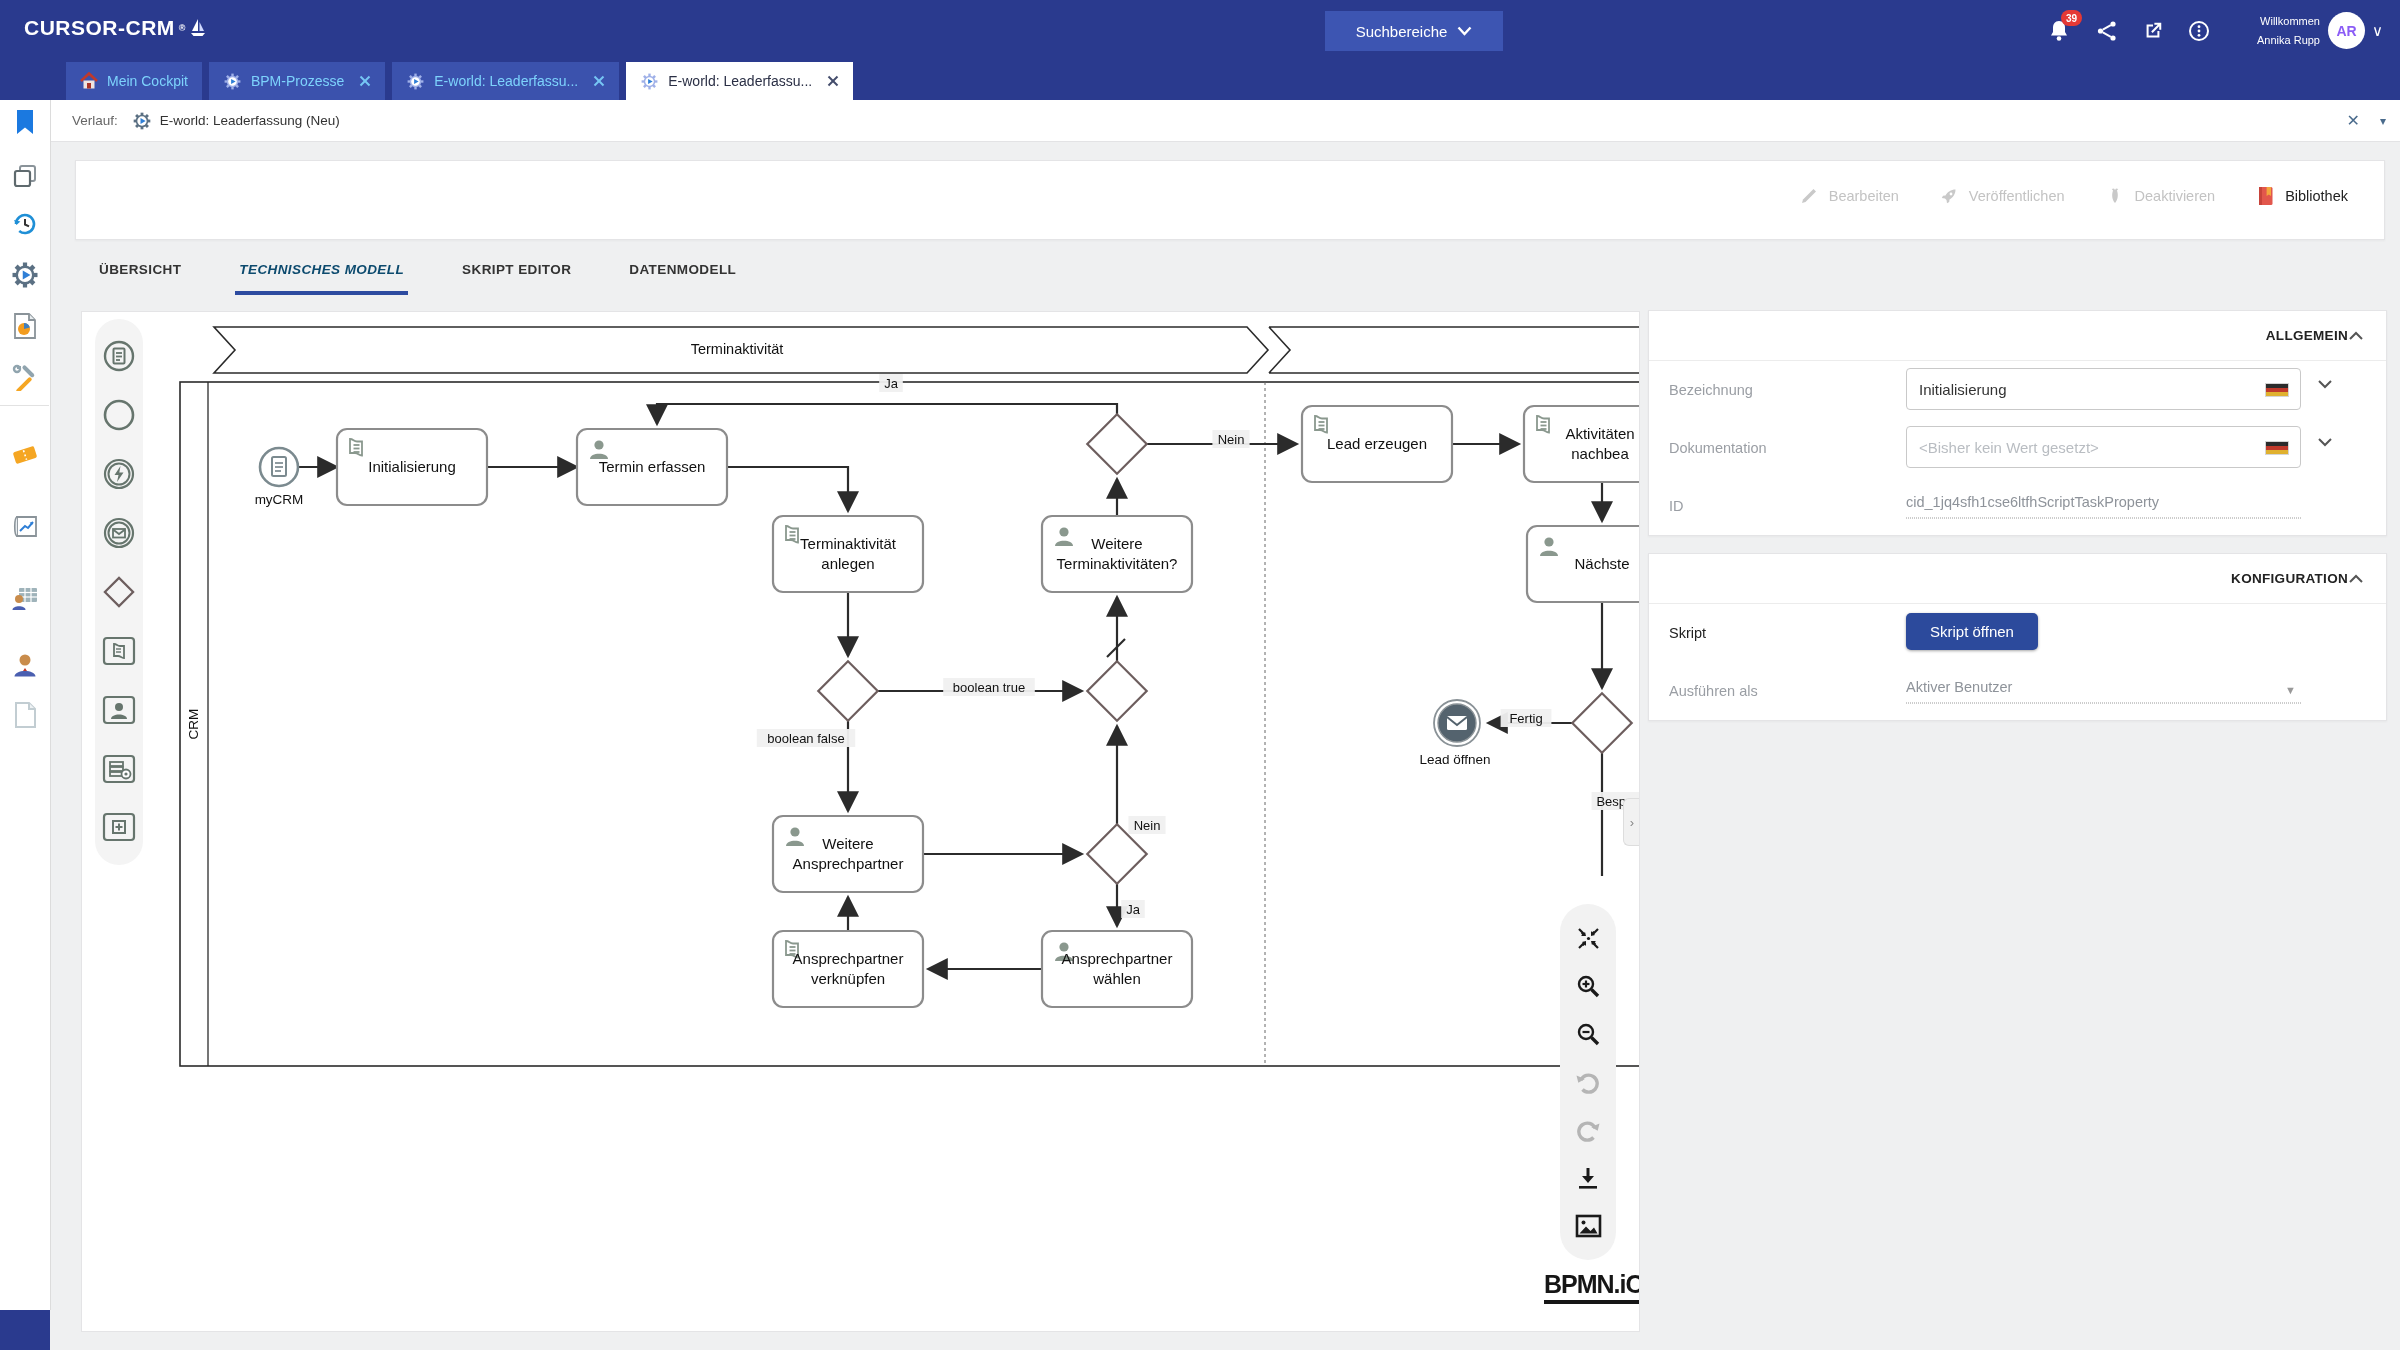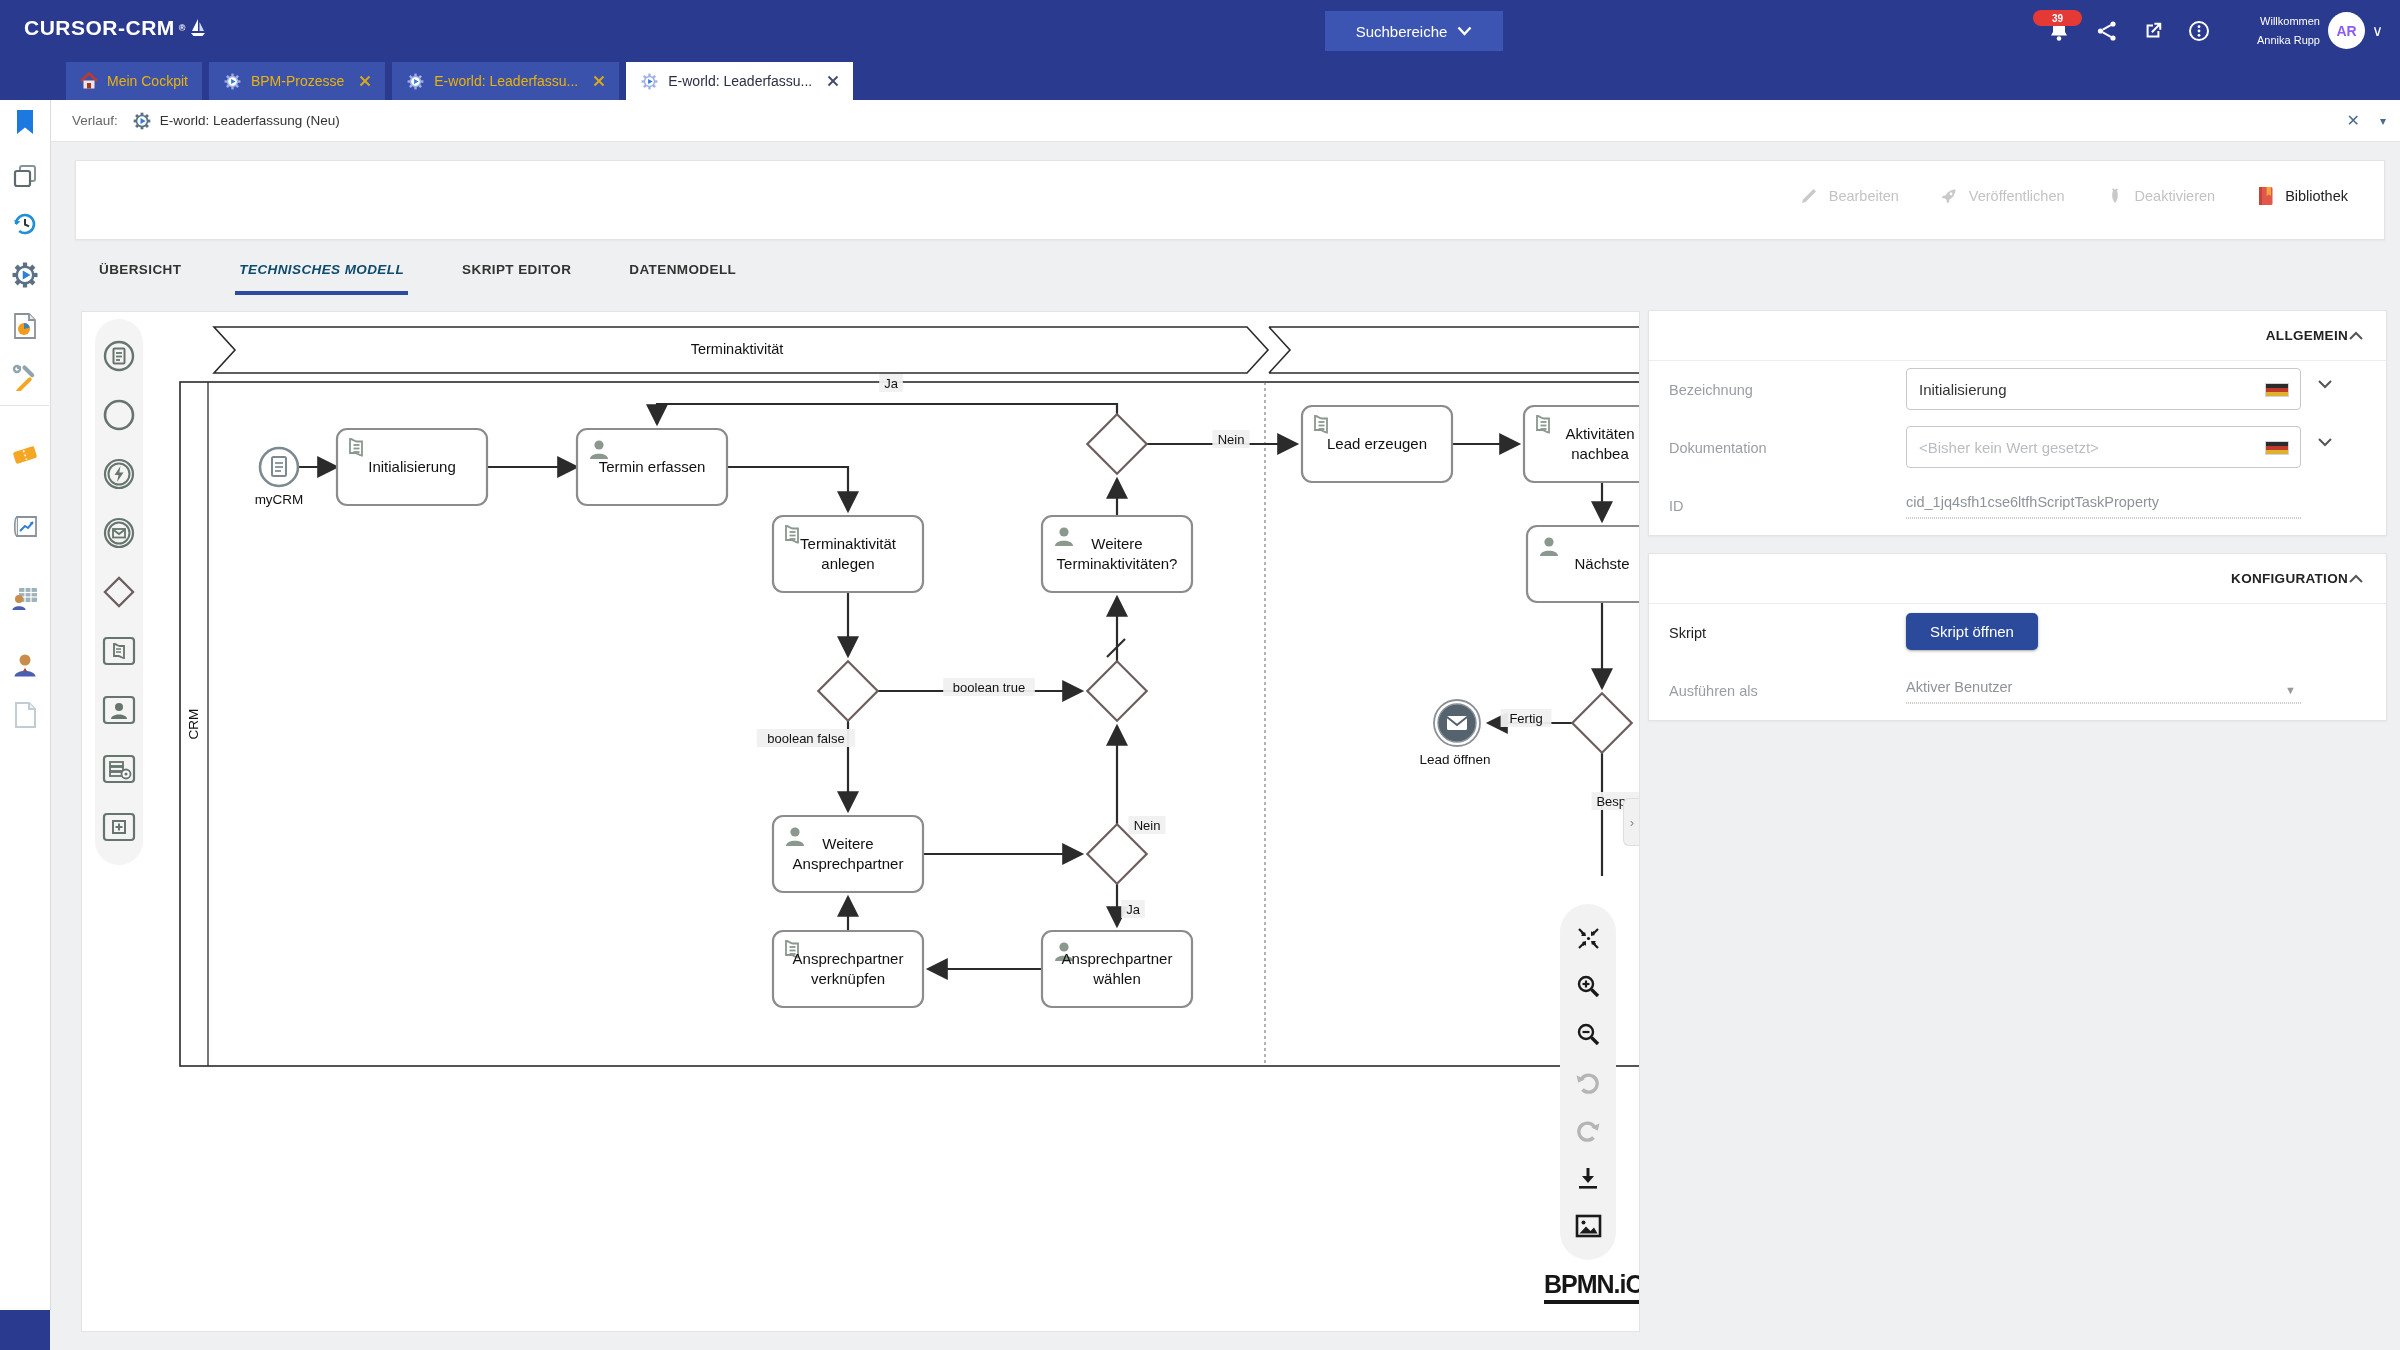--- a/index.html
+++ b/index.html
@@ -8,27 +8,27 @@
   .abs{position:absolute;}
   
   .topbar{left:0;top:0;width:2400px;height:100px;background:#2a3a8e;}
   .logo{left:24px;top:16px;color:#fff;font-size:21px;font-weight:bold;letter-spacing:.5px;display:flex;align-items:center;gap:4px;}
   .logo sup{font-size:9px;}
   .searchbox{left:950px;top:11px;width:360px;height:40px;background:#3d55b2;display:flex;align-items:center;}
   .searchbox input{flex:1;background:transparent;border:none;outline:none;color:#fff;font-size:15px;padding:0 10px 0 22px;font-family:"Liberation Sans",sans-serif;}
   .searchbox input::placeholder{color:#e8ebff;}
   .scopebtn{left:1325px;top:11px;width:178px;height:40px;background:#3d55b2;color:#fff;font-size:15px;display:flex;align-items:center;justify-content:center;gap:10px;cursor:pointer;}
   .tb-ic{top:14px;width:34px;height:34px;display:flex;align-items:center;justify-content:center;cursor:pointer;}
-  .badge{position:absolute;top:-4px;right:-6px;background:#e53935;color:#fff;border-radius:9px;min-width:17px;height:16px;font-size:10px;display:flex;align-items:center;justify-content:center;font-weight:bold;padding:0 16px;}
+  .badge{position:absolute;top:-4px;right:-6px;background:#e53935;color:#fff;border-radius:9px;min-width:17px;height:16px;font-size:10px;display:flex;align-items:center;justify-content:center;font-weight:bold;padding:0 2px;}
   .welcome{left:2216px;top:12px;width:104px;color:#fff;font-size:11px;text-align:right;line-height:19px;}
   .avatar{left:2328px;top:12px;width:37px;height:37px;border-radius:50%;background:#fff;color:#8b5cf6;font-weight:bold;font-size:14px;display:flex;align-items:center;justify-content:center;cursor:pointer;}
   .usr-caret{left:2372px;top:22px;color:#fff;font-size:15px;cursor:pointer;}
   
   .tabs{left:66px;top:62px;height:38px;display:flex;gap:7px;}
-  .tab{height:38px;background:#3b52ad;color:#eab308;display:flex;align-items:center;gap:9px;padding:0 14px;font-size:14px;cursor:pointer;white-space:nowrap;}
+  .tab{height:38px;background:#3b52ad;color:#7dd3fc;display:flex;align-items:center;gap:9px;padding:0 14px;font-size:14px;cursor:pointer;white-space:nowrap;}
   .tab.active{background:#fff;color:#2a2f45;}
   .tab .x{font-size:13px;opacity:.9;margin-left:6px;cursor:pointer;}
   .tab.active .x{color:#30395c;}
   
   .verlauf{left:50px;top:100px;width:2350px;height:41px;background:#fff;border-bottom:1px solid #e3e3e5;display:flex;align-items:center;}
   .verlauf .lbl{color:#666;font-size:13.5px;margin-left:22px;}
   .verlauf .item{display:flex;align-items:center;gap:8px;margin-left:14px;font-size:13.5px;color:#333;cursor:pointer;}
   .verlauf .right{position:absolute;right:14px;display:flex;align-items:center;gap:20px;color:#4a6b8c;}
   
   .sidebar{left:0;top:100px;width:50px;height:1210px;background:#fff;border-right:1px solid #dcdcdc;}

